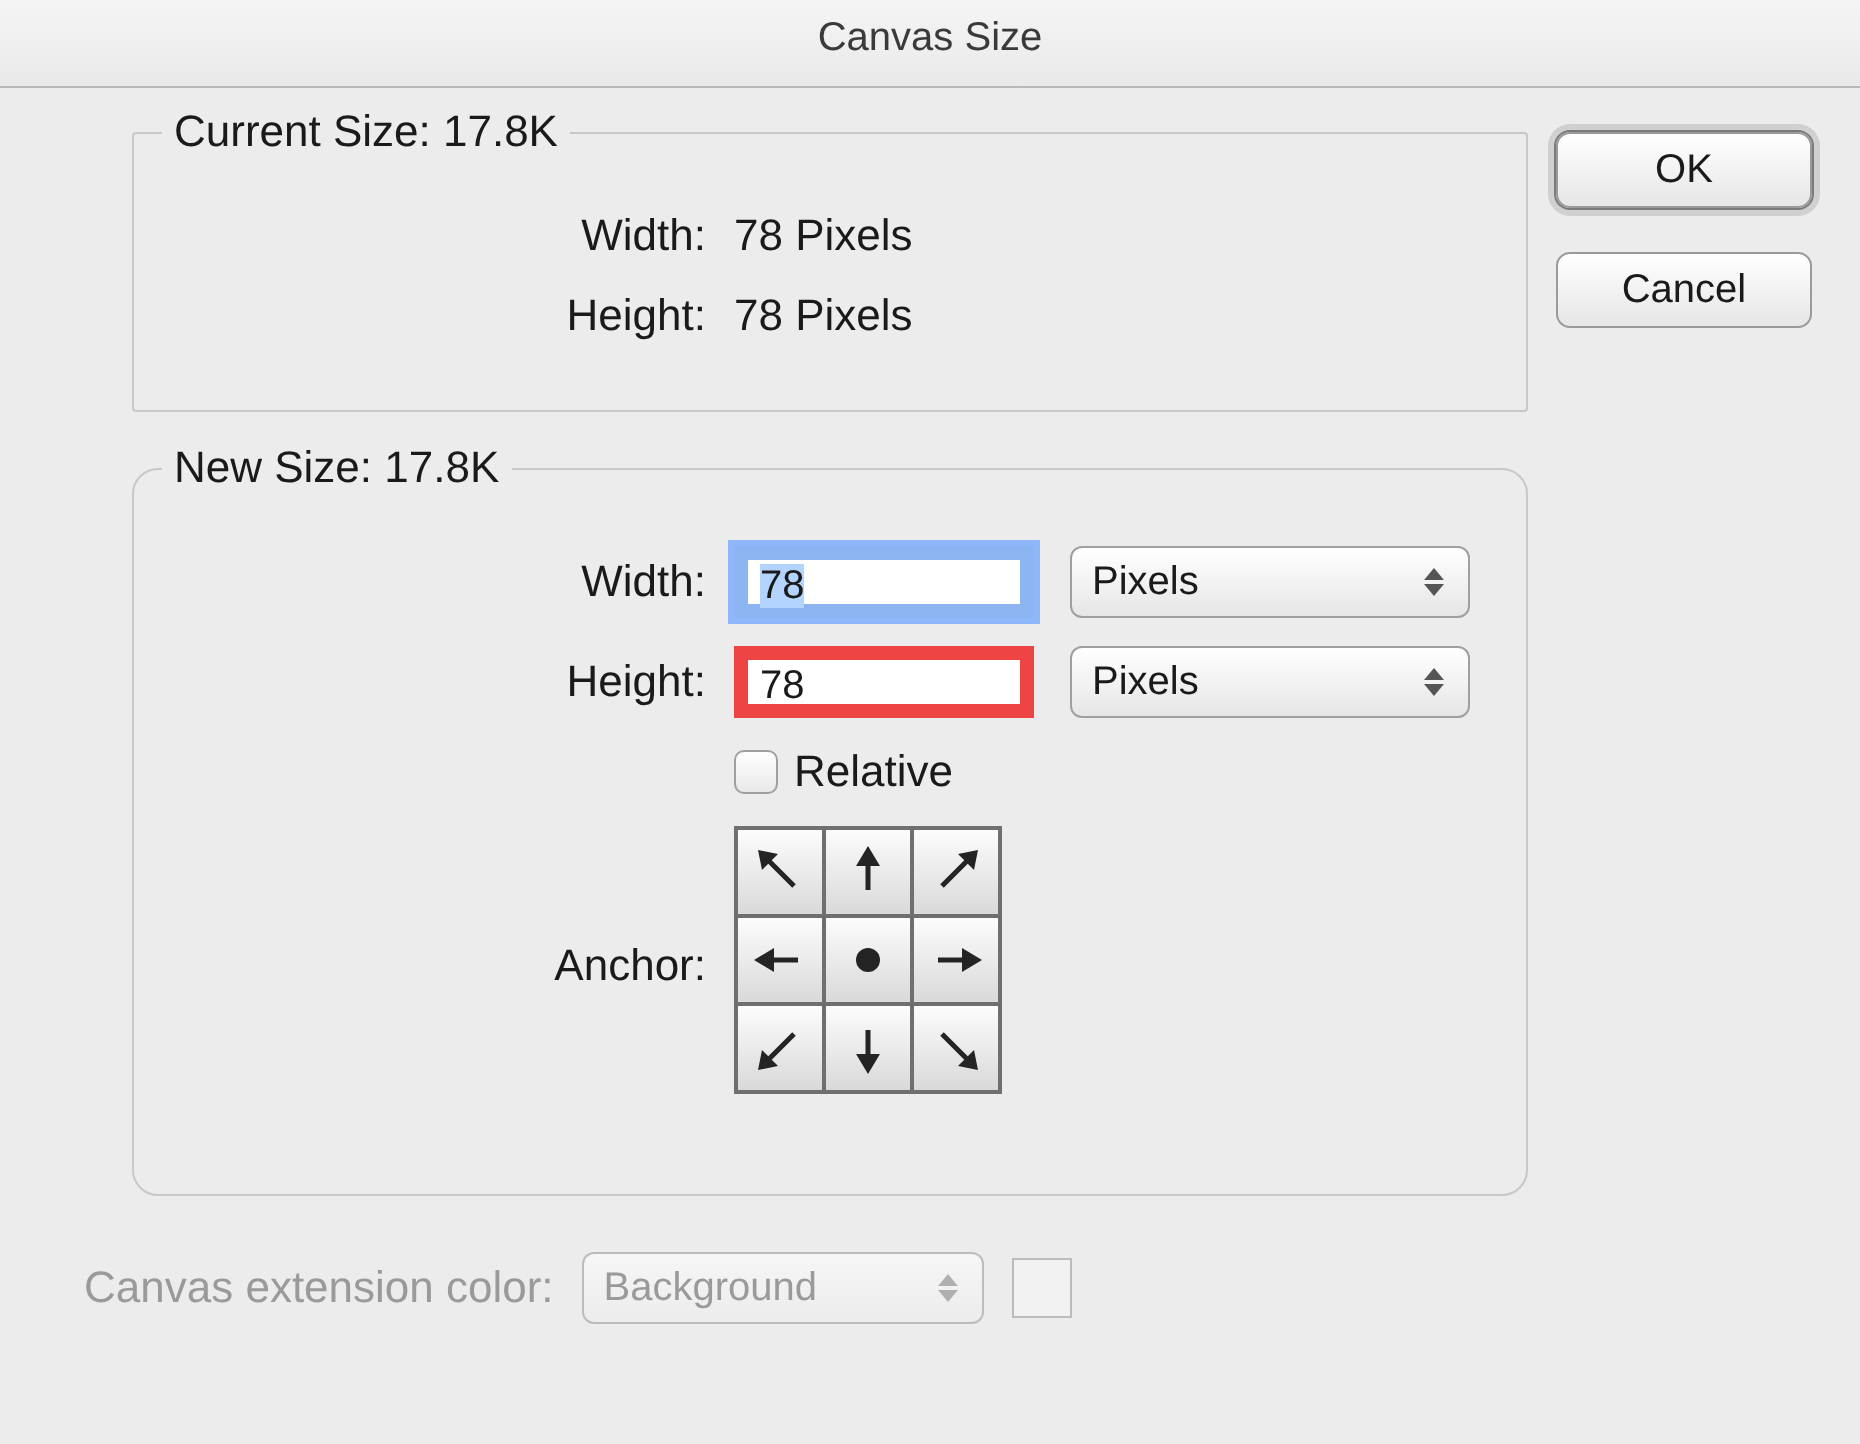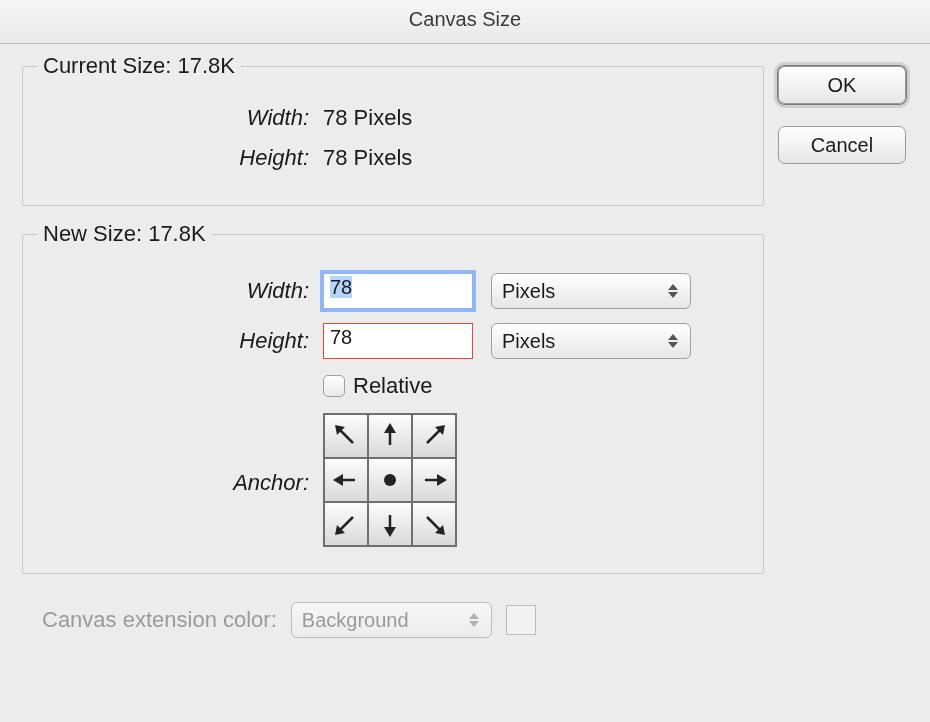--- a/index.html
+++ b/index.html
@@ -29,20 +29,21 @@
   .left-col { flex: 1; }
   .right-col { width: 148px; padding-left: 14px; }
 
   
   .group {
     border: 1px solid #c8c8c8;
     border-radius: 2px;
     position: relative;
     padding: 24px 20px 20px 20px;
     margin-bottom: 28px;
+    margin-left: 44px;
   }
   .group-legend {
     position: absolute;
     top: -14px;
     left: 14px;
     background: #ececec;
     padding: 0 6px;
     font-size: 22px;
     color: #1a1a1a;
   }
@@ -50,30 +51,29 @@
   .row {
     display: flex;
     align-items: center;
     margin: 14px 0;
   }
   .row .label {
     width: 280px;
     text-align: right;
     padding-right: 14px;
     font-size: 22px;
-    font-style: italic;
   }
   .row .value { font-size: 22px; }
 
   .text-input {
     width: 150px;
     height: 36px;
     font-size: 20px;
     padding: 2px 6px;
-    border: 1px solid #ef4444;
+    border: 7px solid #ef4444;
     background: #fff;
     outline: none;
   }
   .text-input.focused {
     box-shadow: 0 0 0 3px rgba(120,170,255,0.8);
     border-color: #8bb4f0;
   }
   .sel-highlight {
     
     background: #b3d4ff;
@@ -188,21 +188,21 @@
       <div class="row">
         <div class="label">Width:</div>
         <div class="value">78 Pixels</div>
       </div>
       <div class="row">
         <div class="label">Height:</div>
         <div class="value">78 Pixels</div>
       </div>
     </div>
 
-    <div class="group" style="padding-bottom:12px;">
+    <div class="group" style="padding-bottom:36px;border-radius:13px;">
       <div class="group-legend">New Size: 17.8K</div>
 
       <div class="row">
         <div class="label">Width:</div>
         <div style="display:flex; gap:18px; align-items:center;">
           <div class="text-input focused">
             <span class="sel-highlight">78</span>
           </div>
           <div class="select">
             <span>Pixels</span>

